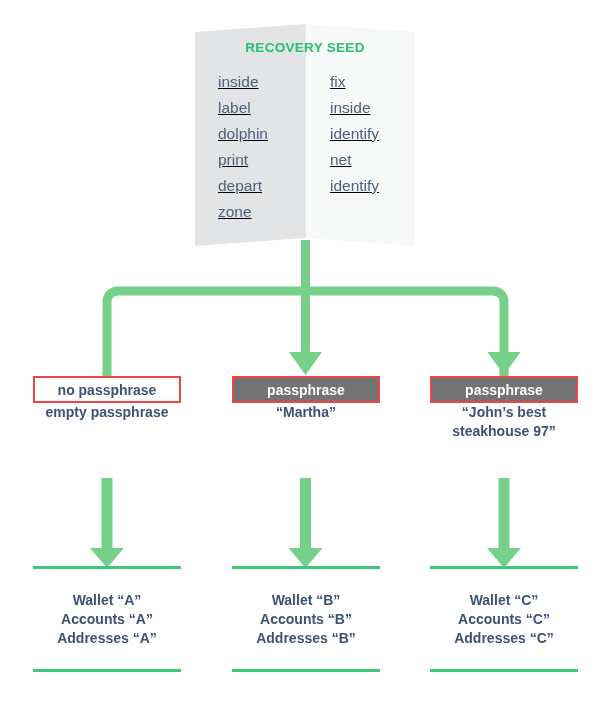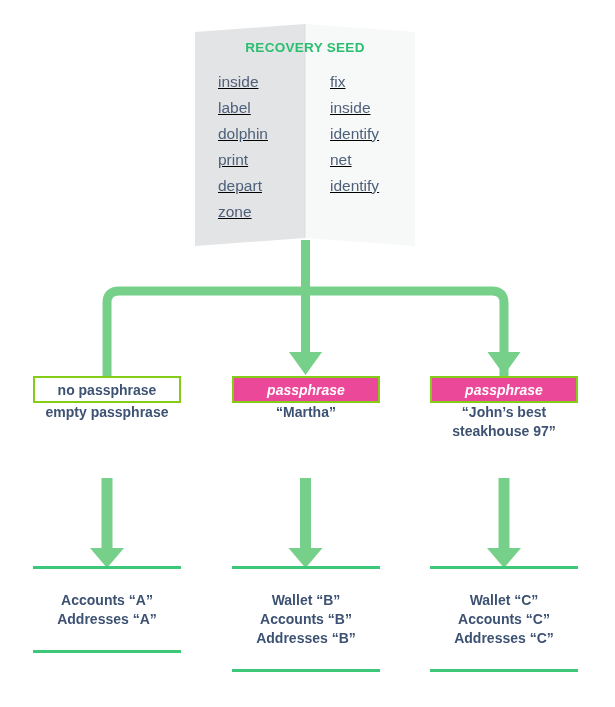--- a/index.html
+++ b/index.html
@@ -91,30 +91,29 @@
   .branch.b1 { left: 232px; }
   .branch.b2 { left: 430px; }
 
   .branch-box {
     box-sizing: border-box;
     height: 27px;
     line-height: 25px;
     text-align: center;
     font-size: 14px;
     font-weight: bold;
-    border: 2px solid #84cc16;
+    border: 2px solid #ef4444;
   }
   .branch-box.outline {
     background: #ffffff;
     color: #3d5273;
   }
   .branch-box.filled {
-    background: #ec4899;
+    background: #737373;
     color: #ffffff;
-    font-style: italic;
   }
   .branch-caption {
     text-align: center;
     font-size: 14px;
     font-weight: bold;
     line-height: 19px;
     color: #3d5273;
   }
 
   
@@ -209,20 +208,21 @@
   </div>
 
   <div class="branch b2">
     <div class="branch-box filled">passphrase</div>
     <div class="branch-caption">“John’s best<br>steakhouse 97”</div>
   </div>
 
   <div class="wallet w0">
     <div class="wallet-rule"></div>
     <div class="wallet-lines">
+      <div>Wallet “A”</div>
       <div>Accounts “A”</div>
       <div>Addresses “A”</div>
     </div>
     <div class="wallet-rule"></div>
   </div>
 
   <div class="wallet w1">
     <div class="wallet-rule"></div>
     <div class="wallet-lines">
       <div>Wallet “B”</div>

